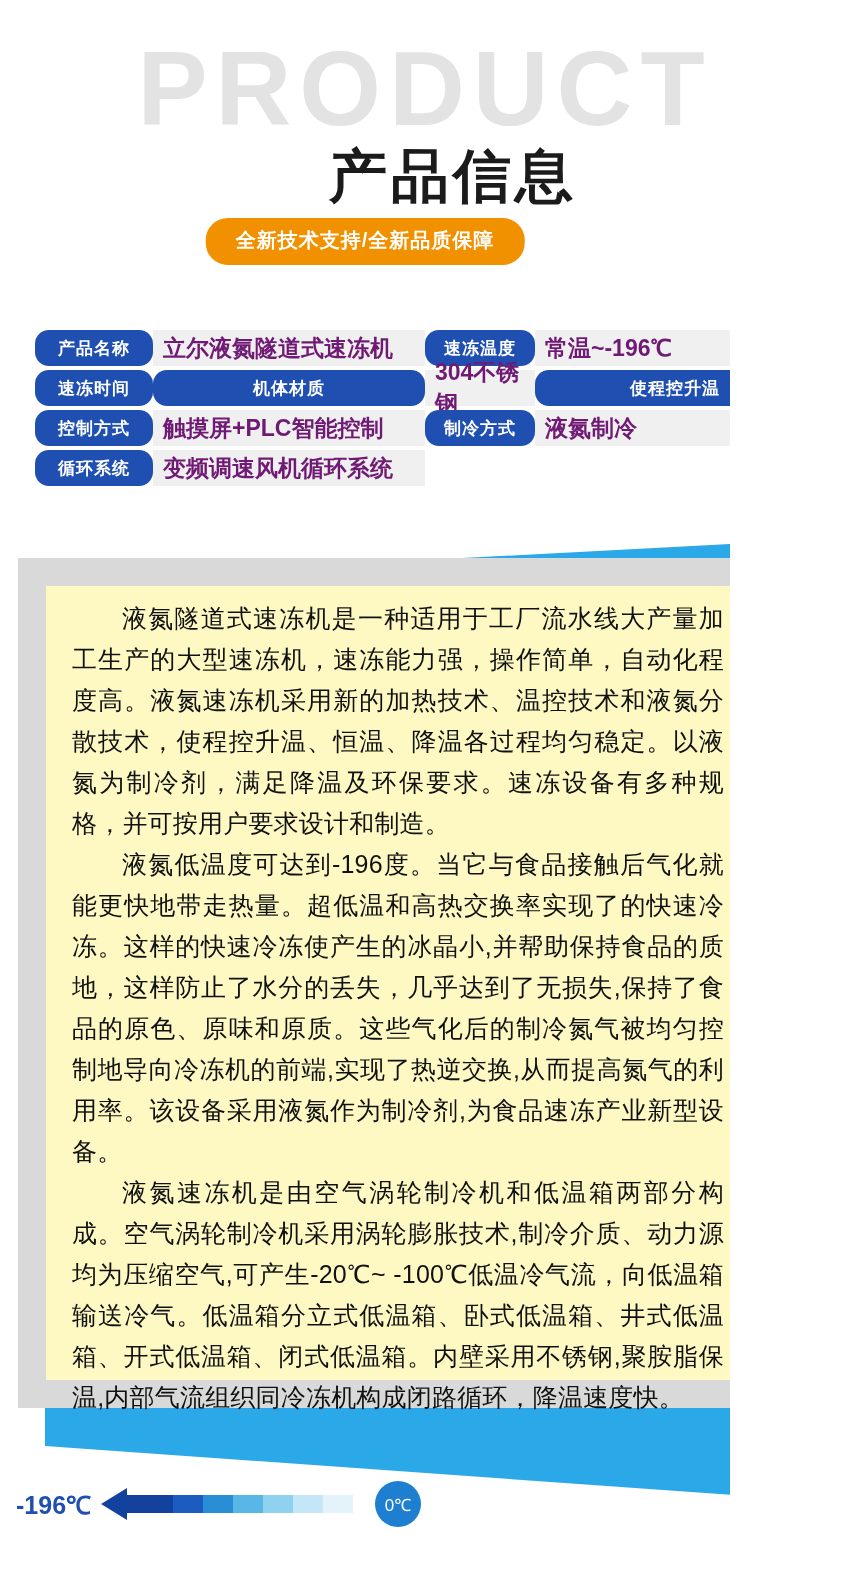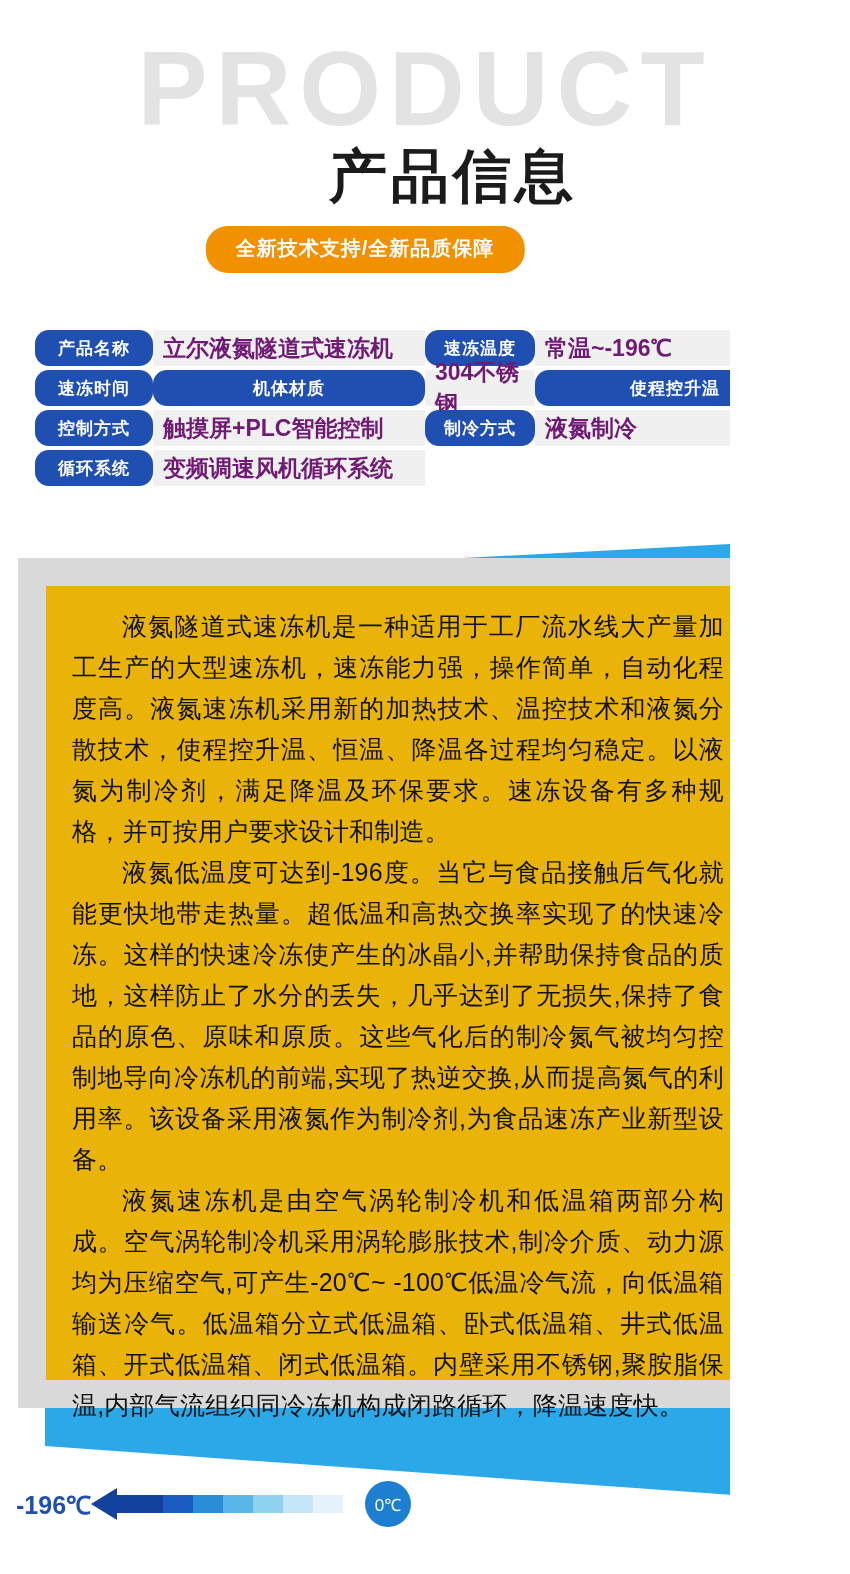--- a/index.html
+++ b/index.html
@@ -38,21 +38,21 @@
     width: 850px;
     text-align: center;
     font-size: 58px;
     font-weight: bold;
     color: #1b1b1b;
     letter-spacing: 4px;
     margin-left: 28px;
   }
   .subtitle-pill {
     position: absolute;
-    top: 226px;
+    top: 218px;
     left: 50%;
     transform: translateX(-50%);
     background: #f29100;
     color: #ffffff;
     font-size: 20px;
     font-weight: bold;
     padding: 9px 30px 11px 30px;
     border-radius: 22px;
     letter-spacing: 1px;
     white-space: nowrap;
@@ -141,22 +141,22 @@
     top: 558px;
     left: 18px;
     width: 760px;
     height: 850px;
     background: #d9d9d9;
     padding: 28px;
   }
   .text-card {
     width: 100%;
     height: 100%;
-    background: #eab308;
-    padding: 20px 26px 20px 26px;
+    background: #fef9c3;
+    padding: 12px 26px 20px 26px;
   }
   .text-card p {
     font-size: 25px;
     line-height: 41px;
     color: #111111;
     text-indent: 2em;
     text-align: justify;
     letter-spacing: 0.2px;
   }
 
@@ -167,20 +167,21 @@
     left: 16px;
     width: 700px;
     height: 56px;
     display: flex;
     align-items: center;
   }
   .temp-left-label {
     font-size: 25px;
     font-weight: bold;
     color: #1f4fb0;
+    margin-right: 10px;
     white-space: nowrap;
   }
   .arrow-head {
     width: 0; height: 0;
     border-top: 16px solid transparent;
     border-bottom: 16px solid transparent;
     border-right: 26px solid #13419e;
   }
   .grad-seg { height: 18px; }
   .temp-circle {

